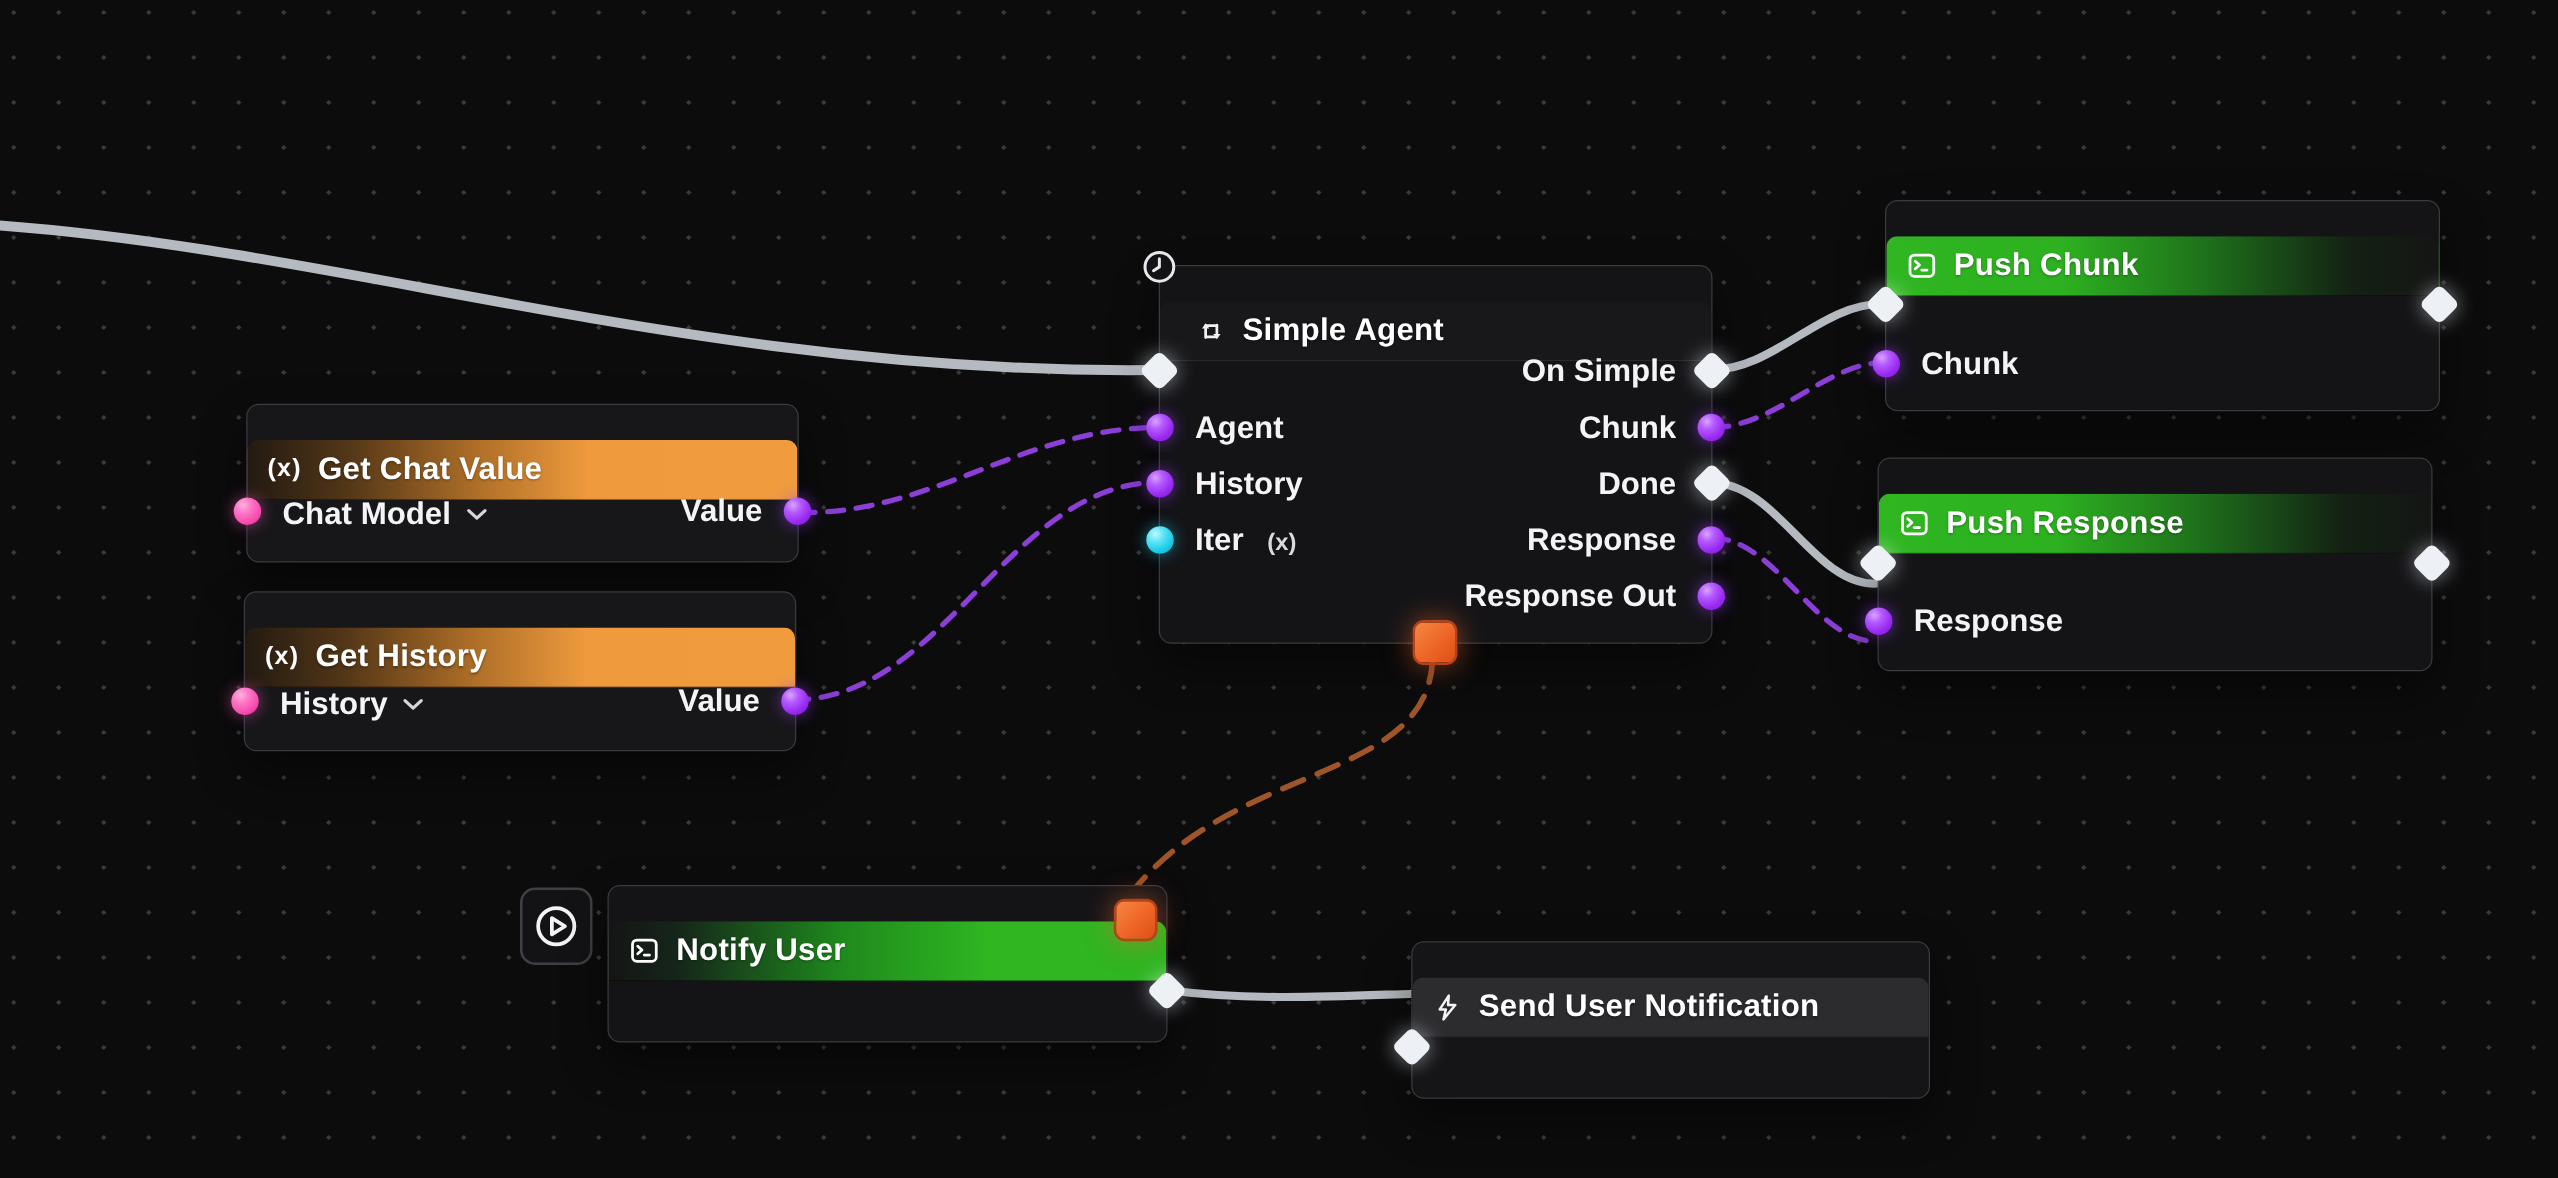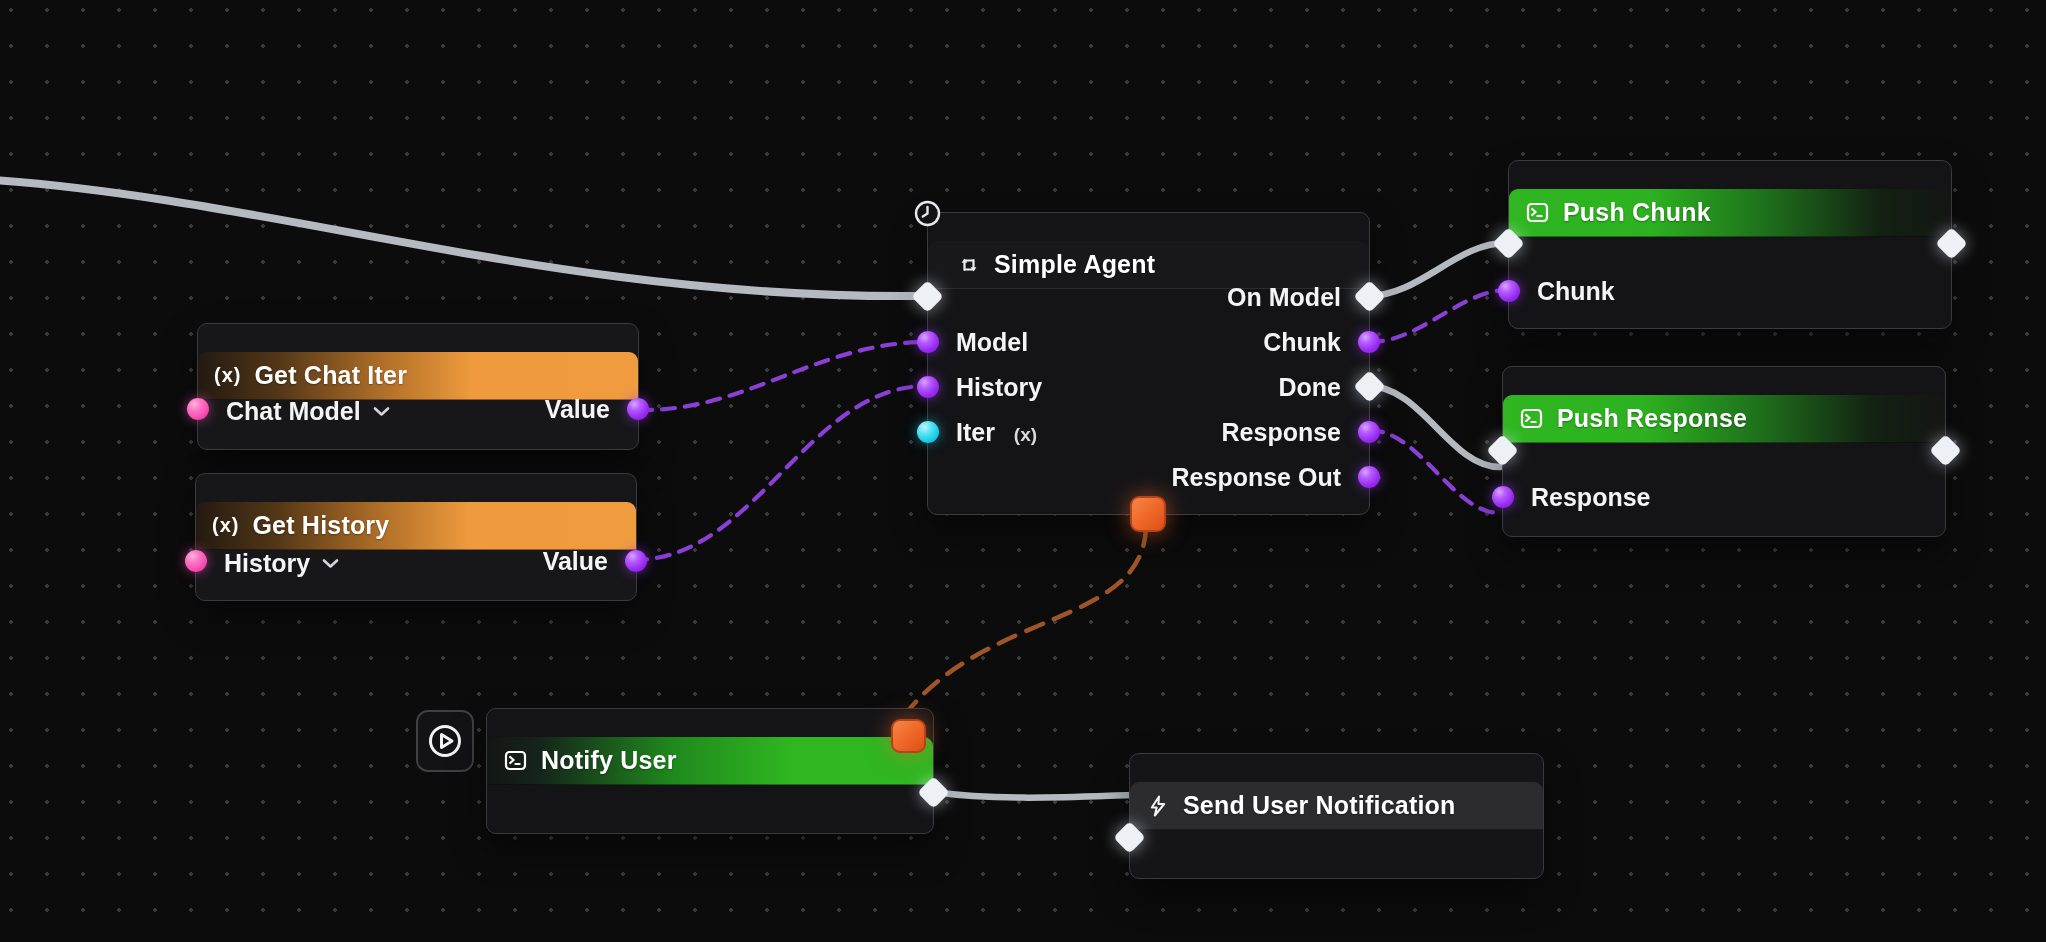--- a/index.html
+++ b/index.html
@@ -72,21 +72,21 @@
     <path d="M 1370 342 C 1420 342, 1460 291, 1506 290" stroke="#8b3fd6" stroke-width="4.2" fill="none" stroke-linecap="round" stroke-dasharray="13 10"></path>
 
     <path d="M 1370 430 C 1422 432, 1452 513, 1500 513" stroke="#8b3fd6" stroke-width="4.2" fill="none" stroke-linecap="round" stroke-dasharray="13 10"></path>
 
     <path d="M 1146 528 C 1142 625, 990 610, 907 712" stroke="#a85a2b" stroke-width="4.5" fill="none" stroke-linecap="round" stroke-dasharray="18 12" opacity="0.95"></path>
   </svg>
 
   <div class="node" style="left:197px;top:323px;width:440px;height:125px;background:#17171a;">
     <div class="node-header hdr-orange">
       <span class="fx-hdr hdr-icon">(x)</span>
-      <span class="node-title">Get Chat Iter</span>
+      <span class="node-title">Get Chat Value</span>
     </div>
     <div class="port port-pink pl" style="top:74px;"></div>
     <div class="port-label lbl-left" style="top:68px;">
       <span class="dropdown">
         <span>Chat Model</span>
         <svg width="17" height="11" viewBox="0 0 17 11">
           <polyline points="2,2.5 8.5,8.5 15,2.5" fill="none" stroke="#d6d6da" stroke-width="2.6" stroke-linecap="round" stroke-linejoin="round"></polyline>
         </svg>
       </span>
     </div>
@@ -126,30 +126,30 @@
           <path d="M7.5 17 L7.5 8.5 M7.5 7.5 L16.5 7.5 M16.5 7 L16.5 15.5 M16.5 16.5 L8.5 16.5" stroke="#eef0f3" stroke-width="2.2" fill="none" stroke-linecap="round"></path>
           <path d="M4.6 9.8 L7.5 5.6 L10.4 9.8" fill="#eef0f3" stroke="none"></path>
           <path d="M13.6 14.2 L16.5 18.4 L19.4 14.2" fill="#eef0f3" stroke="none"></path>
         </svg>
       </span>
       <span class="node-title">Simple Agent</span>
     </div>
 
     <div class="exec pl" style="top:72px;"></div>
     <div class="port port-purple pl" style="top:118px;"></div>
-    <div class="port-label lbl-left" style="top:112px;">Model</div>
+    <div class="port-label lbl-left" style="top:112px;">Agent</div>
     <div class="port port-purple pl" style="top:163px;"></div>
     <div class="port-label lbl-left" style="top:157px;">History</div>
     <div class="port port-cyan pl" style="top:208px;"></div>
     <div class="port-label lbl-left" style="top:202px;">
       <span>Iter</span>
       <span class="fx-suffix">(x)</span>
     </div>
 
-    <div class="port-label lbl-right" style="top:67px;">On Model</div>
+    <div class="port-label lbl-right" style="top:67px;">On Simple</div>
     <div class="exec pr" style="top:72px;"></div>
     <div class="port-label lbl-right" style="top:112px;">Chunk</div>
     <div class="port port-purple pr" style="top:118px;"></div>
     <div class="port-label lbl-right" style="top:157px;">Done</div>
     <div class="exec pr" style="top:162px;"></div>
     <div class="port-label lbl-right" style="top:202px;">Response</div>
     <div class="port port-purple pr" style="top:208px;"></div>
     <div class="port-label lbl-right" style="top:247px;">Response Out</div>
     <div class="port port-purple pr" style="top:253px;"></div>
 

